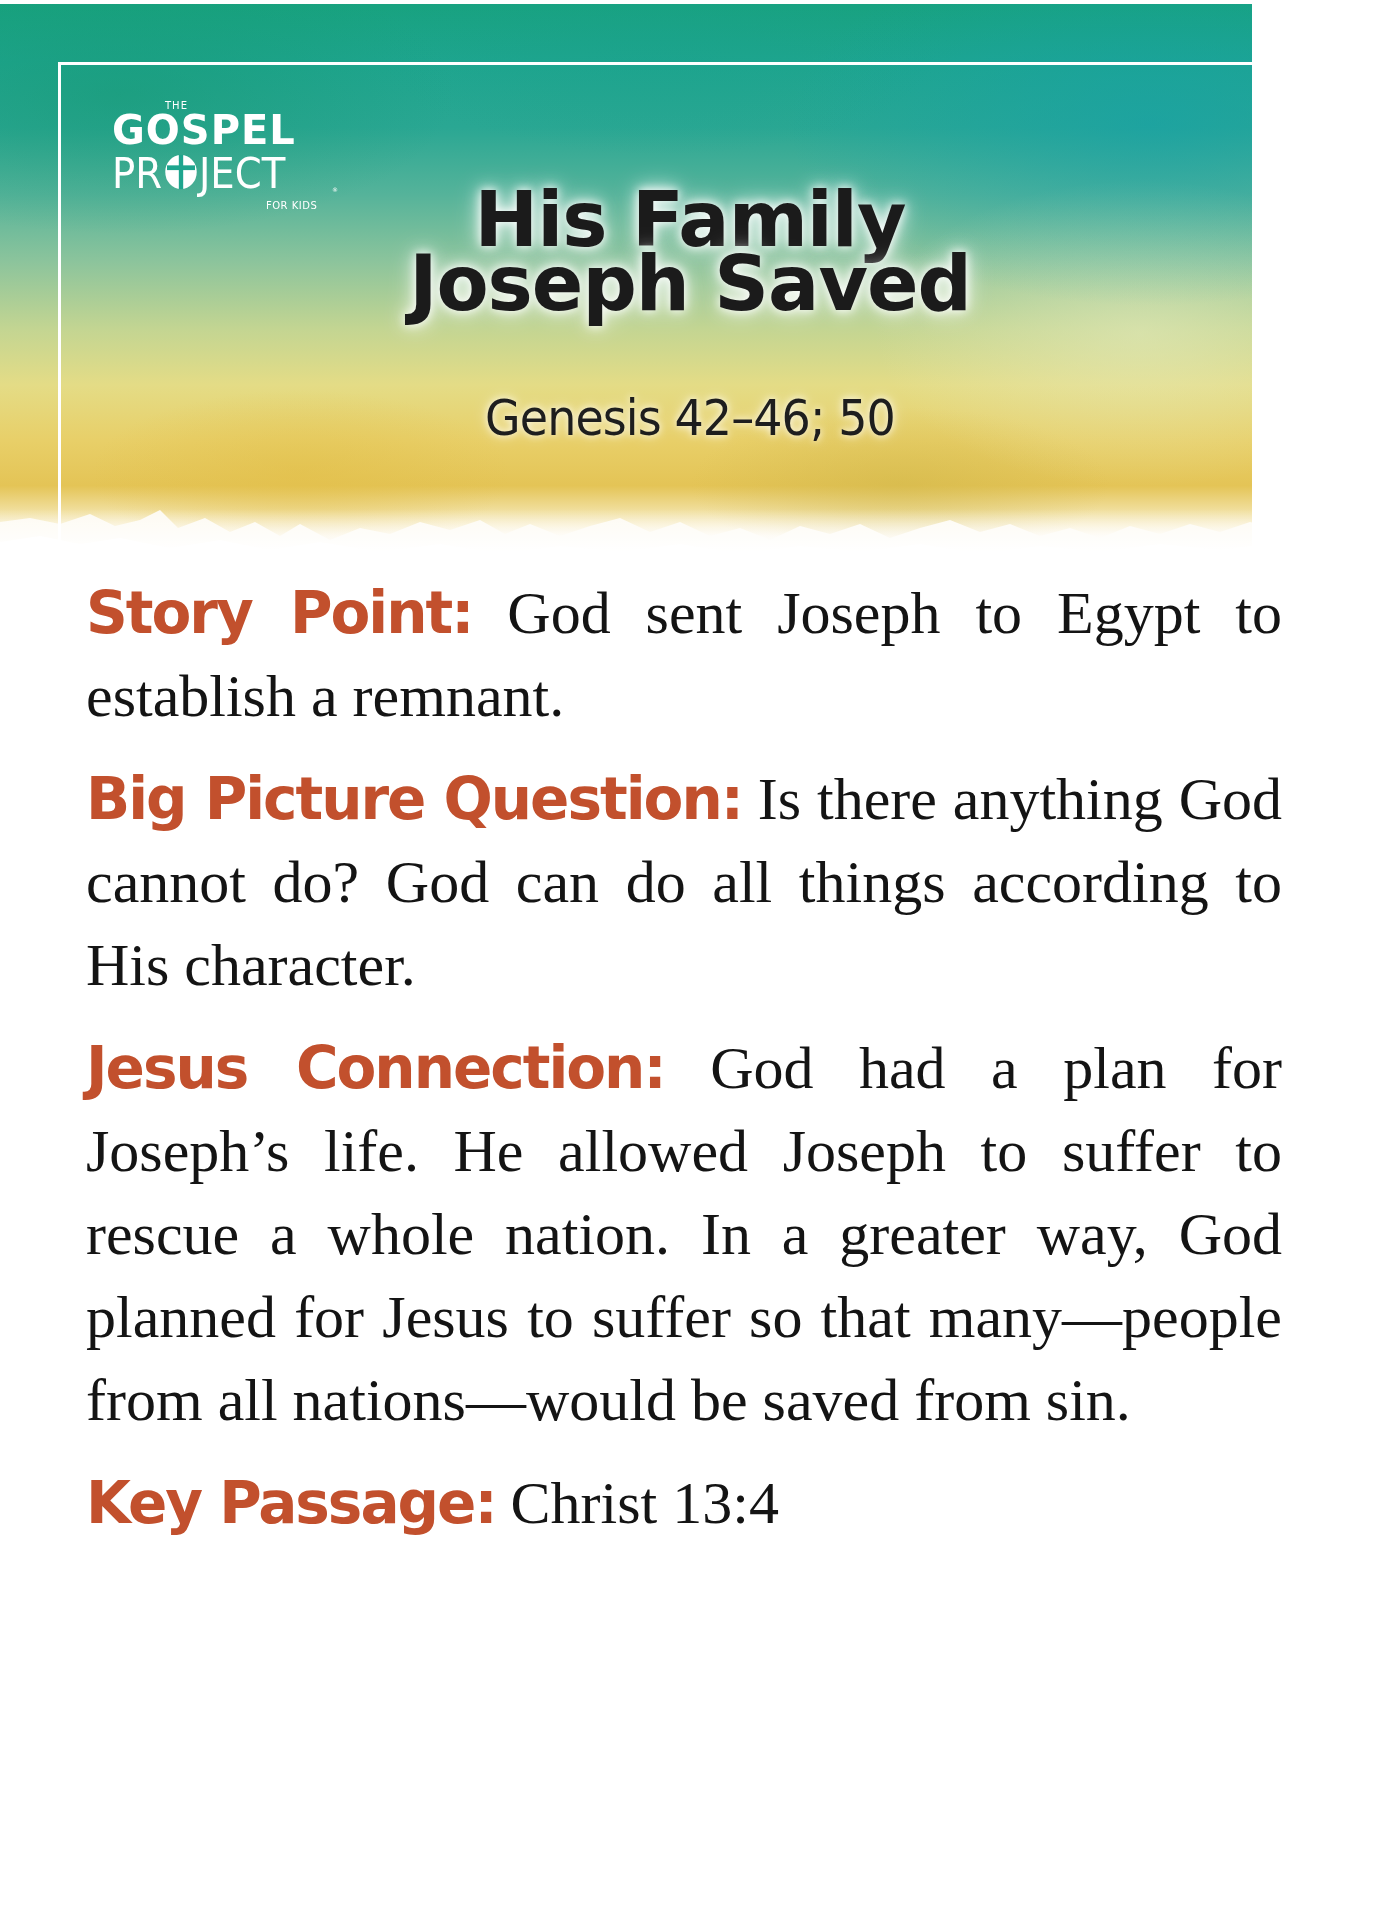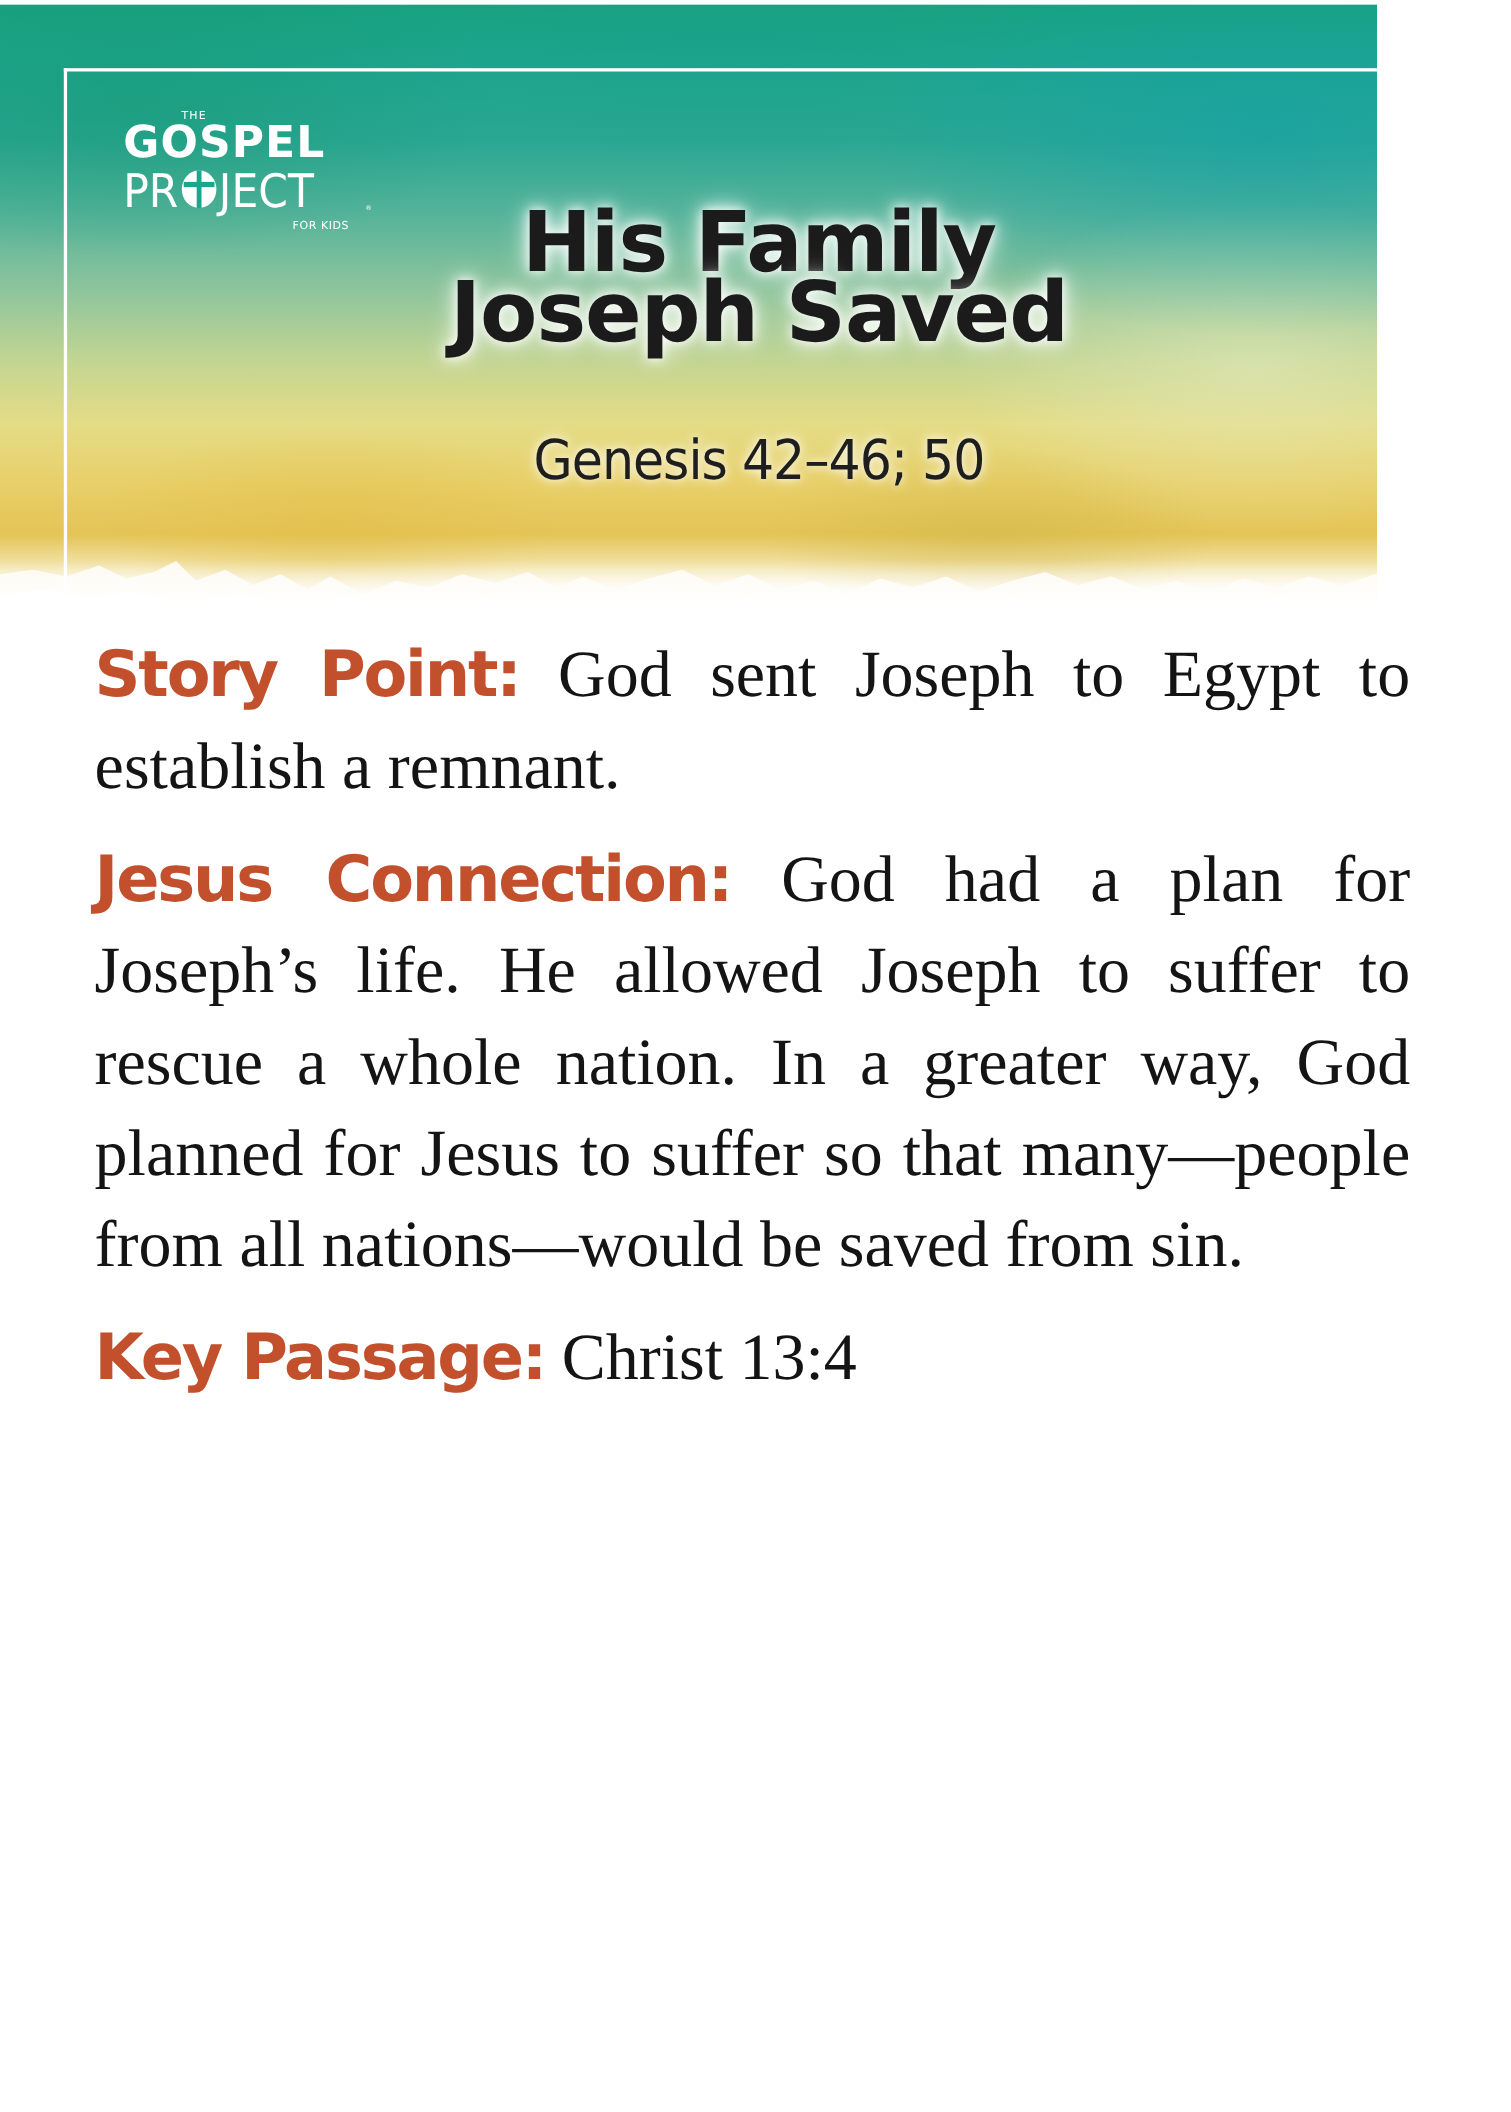--- a/index.html
+++ b/index.html
@@ -126,20 +126,24 @@
 
   <div class="reference">Genesis 42–46; 50</div>
 </div>
 
 <div class="content">
   <p class="para">
     <span class="label">Story Point:</span>
     <span>God sent Joseph to Egypt to establish a remnant.</span>
   </p>
   <p class="para">
+    <span class="label">Big Picture Question:</span>
+    <span>Is there anything God cannot do? God can do all things according to His character.</span>
+  </p>
+  <p class="para">
     <span class="label">Jesus Connection:</span>
     <span>God had a plan for Joseph’s life. He allowed Joseph to suffer to rescue a whole nation. In a greater way, God planned for Jesus to suffer so that many—people from all nations—would be saved from sin.</span>
   </p>
   <p class="para last">
     <span class="label">Key Passage:</span>
     <span>Christ 13:4</span>
   </p>
 </div>
 
 </body></html>

